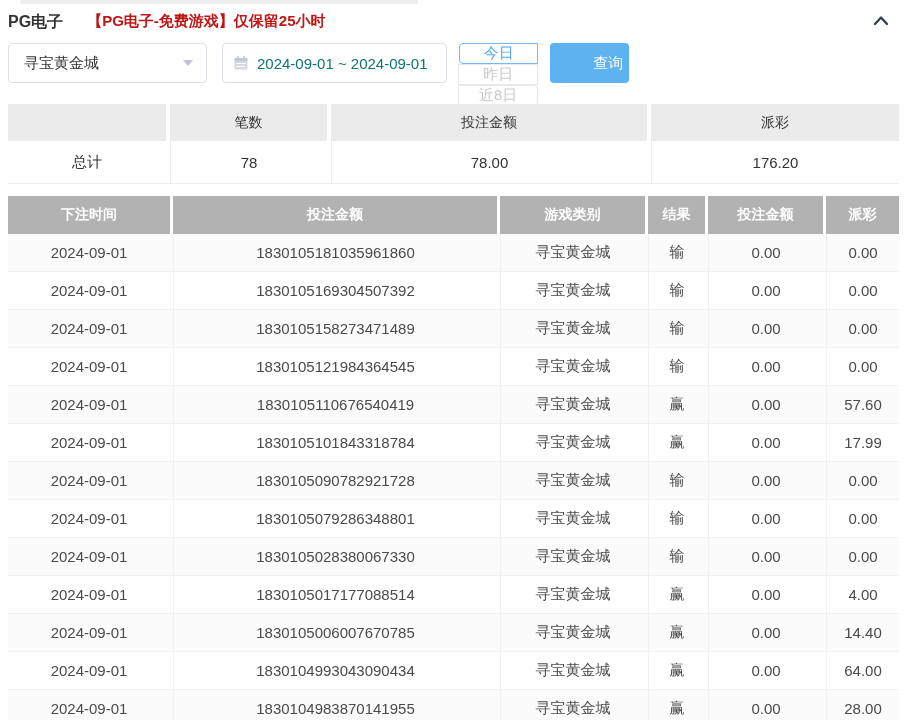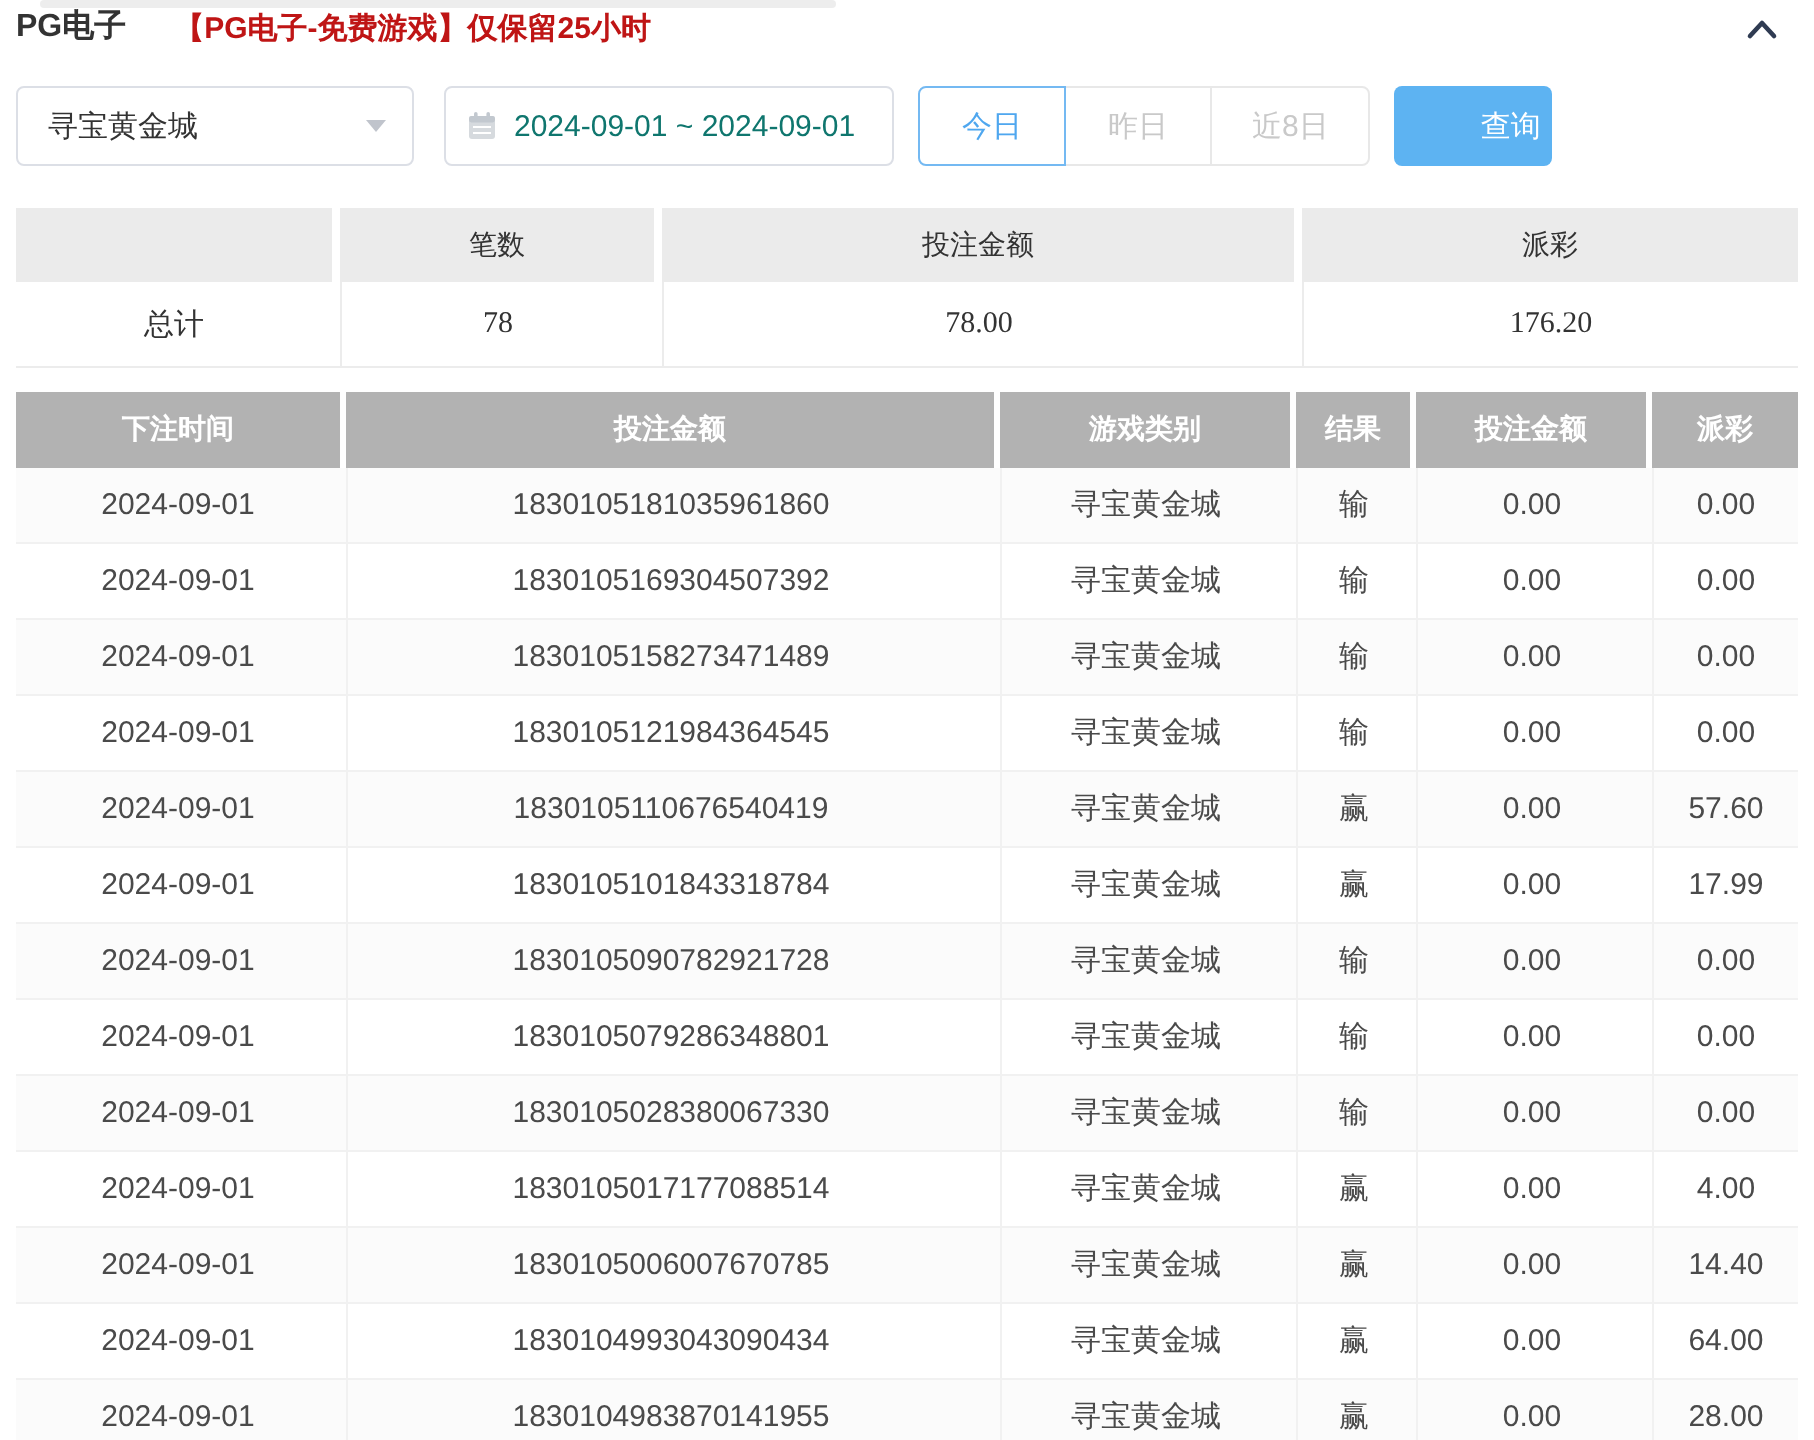--- a/index.html
+++ b/index.html
@@ -10,21 +10,21 @@
     font-family: "Liberation Sans", sans-serif;
     color: #333;
   }
   .top-strip {
     position: absolute; top: 0; left: 20px; width: 398px; height: 4px;
     background: #ededed; border-radius: 3px;
   }
   .panel { padding: 0 8px; }
 
   
-  .panel-header { display: flex; align-items: flex-end; padding: 12px 8px 0 0; height: 24px; }
+  .panel-header { display: flex; align-items: flex-start; padding: 12px 8px 0 0; height: 24px; }
   .title { font-size: 16px; font-weight: bold; color: #333; }
   .notice { font-size: 15px; font-weight: bold; color: #bf1515; margin-left: 24px; }
   .collapse-btn { margin-left: auto; cursor: pointer; display: flex; align-items: center; }
 
   
   .filter-row { display: flex; align-items: center; margin-top: 19px; height: 40px; }
   .select-box {
     width: 199px; height: 40px; border: 1px solid #dcdfe6; border-radius: 4px;
     display: flex; align-items: center; padding: 0 13px 0 15px;
     font-size: 15px; color: #333; background: #fff; cursor: pointer;
@@ -32,21 +32,21 @@
   .caret-down {
     margin-left: auto; width: 0; height: 0;
     border-left: 5px solid transparent; border-right: 5px solid transparent;
     border-top: 6px solid #c0c4cc;
   }
   .date-box {
     margin-left: 15px; width: 225px; height: 40px; border: 1px solid #dcdfe6;
     border-radius: 4px; display: flex; align-items: center; gap: 8px;
     padding: 0 10px; font-size: 15px; color: #0f766e; background: #fff; cursor: pointer;
   }
-  .range-group { display: flex; margin-left: 12px; height: 40px; }
+  .range-group { display: flex; margin-left: 12px; height: 40px; flex-direction: column; }
   .range-btn {
     min-width: 74px; padding: 0 20px; height: 40px; background: #fff;
     border: 1px solid #e8e8e8; color: #c9c9c9; font-size: 15px;
     font-family: "Liberation Sans", sans-serif; cursor: pointer;
   }
   .range-btn + .range-btn { margin-left: -1px; }
   .range-btn:first-child { border-radius: 4px 0 0 4px; }
   .range-btn:last-child { border-radius: 0 4px 4px 0; }
   .range-btn.active { border-color: #74b9f2; color: #4fa7ef; position: relative; z-index: 1; }
   .query-btn {
@@ -58,21 +58,21 @@
   
   .summary { margin-top: 21px; }
   .summary-head, .summary-row { display: grid; grid-template-columns: 158px 157px 316px 1fr; gap: 4px; }
   .summary-head .cell {
     background: #ebebeb; height: 37px; display: flex; align-items: center;
     justify-content: center; font-size: 14px; color: #333;
   }
   .summary-row { border-bottom: 1px solid #ececec; }
   .summary-row .cell {
     height: 42px; display: flex; align-items: center; justify-content: center;
-    font-size: 15px; color: #333; background: #fff; font-family: Liberation Serif, serif;
+    font-size: 15px; color: #333; background: #fff;
   }
   .summary-row .cell + .cell { border-left: 1px solid #ececec; }
 
   
   .records { margin-top: 12px; }
   .records-head, .record-row { display: grid; grid-template-columns: 162px 324px 145px 57px 115px 1fr; gap: 3px; }
   .records-head .cell {
     background: #b2b2b2; height: 38px; color: #fff; font-weight: bold;
     font-size: 14px; display: flex; align-items: center; justify-content: center;
   }

